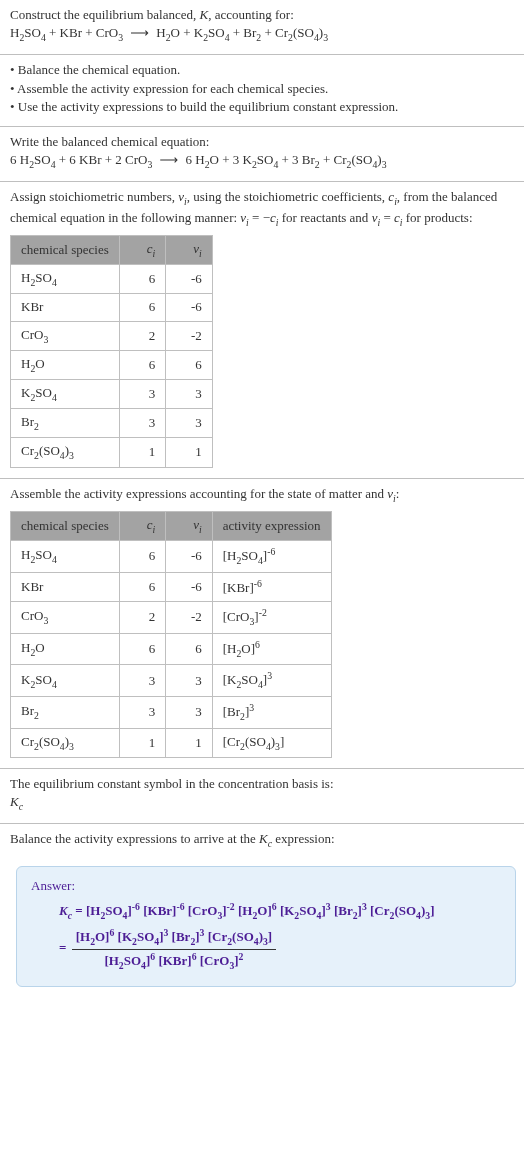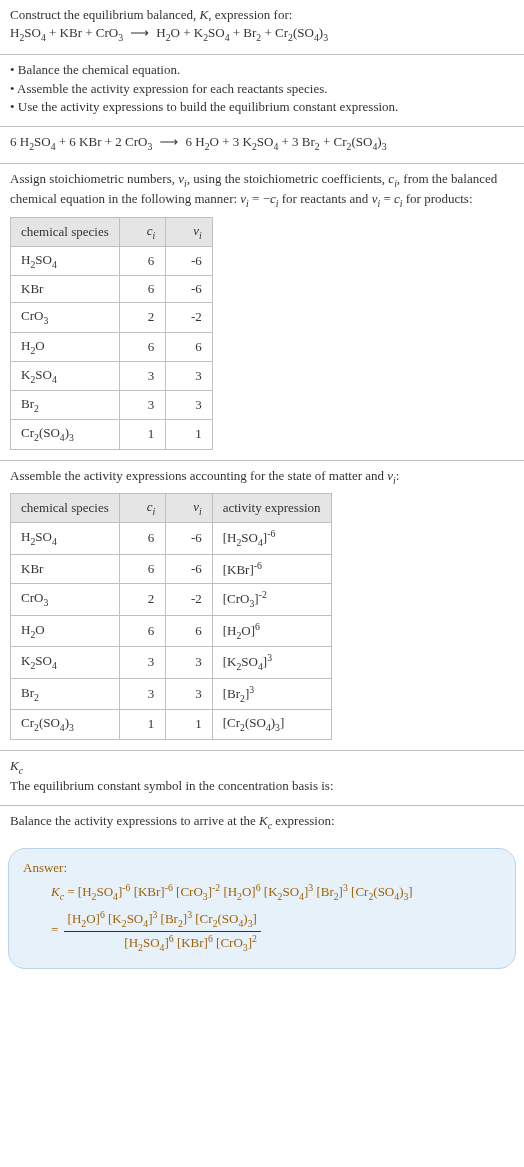--- a/index.html
+++ b/index.html
@@ -33,85 +33,87 @@
     margin-top: 6px;
     font-size: 13px;
   }
   table.data th, table.data td {
     border: 1px solid #bfbfbf;
     padding: 4px 10px;
     text-align: left;
     font-weight: normal;
   }
   table.data th {
-    background: #e5e5e5;
-  }
-  table.data td.center, table.data th.center { text-align: center; padding-left: 27px; }
+    background: #a3a3a3;
+  }
+  table.data td.center, table.data th.center { text-align: right; padding-left: 27px; }
   table.data td.right, table.data th.right { text-align: right; }
 
   .answer-box {
     background: #e6f1fa;
     border: 1px solid #b9d4ea;
-    border-radius: 17px;
+    border-radius: 6px;
     padding: 10px 14px 14px 14px;
-    margin: 6px 8px 14px 8px;
-    color: #a16207;
+    margin: 6px 8px 14px 16px;
+    color: #4c1d95;
   }
   .answer-label {
     font-size: 13px;
     margin-bottom: 4px;
   }
   .frac {
     display: inline-block;
     vertical-align: middle;
-    text-align: right;
+    text-align: center;
     margin: 0 2px;
   }
   .frac .num {
     display: block;
     border-bottom: 1px solid #333;
     padding: 0 4px;
   }
   .frac .den {
     display: block;
     padding: 0 4px;
   }
   .indent {
     padding-left: 28px;
   }
   .kc-line {
     margin-top: 2px;
     white-space: nowrap;
+    font-weight: bold;
   }
 </style>
 </head>
 <body>
 
 <div class="page">
 
   <div class="section">
     <div>
-      <span>Construct the equilibrium balanced, </span><span class="math">K</span><span>, expression for:</span>
+      <span>Construct the equilibrium balanced, </span><span class="math">K</span><span>, accounting for:</span>
     </div>
     <div>
       <span>H</span><span class="sub">2</span><span>SO</span><span class="sub">4</span><span> + </span><span>KBr</span><span> + </span><span>CrO</span><span class="sub">3</span>
       <span class="arrow">⟶</span>
       <span>H</span><span class="sub">2</span><span>O</span><span> + </span><span>K</span><span class="sub">2</span><span>SO</span><span class="sub">4</span><span> + </span><span>Br</span><span class="sub">2</span><span> + </span><span>Cr</span><span class="sub">2</span><span>(SO</span><span class="sub">4</span><span>)</span><span class="sub">3</span>
     </div>
   </div>
   <hr class="hr">
 
   <div class="section">
     <div>• Balance the chemical equation.</div>
-    <div>• Assemble the activity expression for each reactants species.</div>
+    <div>• Assemble the activity expression for each chemical species.</div>
     <div>• Use the activity expressions to build the equilibrium constant expression.</div>
   </div>
   <hr class="hr">
 
   <div class="section">
+    <div>Write the balanced chemical equation:</div>
     <div>
       <span>6 </span><span>H</span><span class="sub">2</span><span>SO</span><span class="sub">4</span><span> + </span><span>6 </span><span>KBr</span><span> + </span><span>2 </span><span>CrO</span><span class="sub">3</span>
       <span class="arrow">⟶</span>
       <span>6 </span><span>H</span><span class="sub">2</span><span>O</span><span> + </span><span>3 </span><span>K</span><span class="sub">2</span><span>SO</span><span class="sub">4</span><span> + </span><span>3 </span><span>Br</span><span class="sub">2</span><span> + </span><span>Cr</span><span class="sub">2</span><span>(SO</span><span class="sub">4</span><span>)</span><span class="sub">3</span>
     </div>
   </div>
   <hr class="hr">
 
   <div class="section">
     <div>
@@ -219,22 +221,22 @@
             <td class="center">1</td>
             <td class="right">1</td>
             <td>[Cr<span class="sub">2</span>(SO<span class="sub">4</span>)<span class="sub">3</span>]</td>
           </tr>
     </tbody>
       </table>
   </div>
   <hr class="hr">
 
   <div class="section">
+    <div>The equilibrium constant symbol in the concentration basis is:</div>
     <div><span class="math">K</span><span class="sub math">c</span></div>
-    <div>The equilibrium constant symbol in the concentration basis is:</div>
   </div>
   <hr class="hr">
 
   <div class="section">
     <span>Balance the activity expressions to arrive at the </span><span class="math">K</span><span class="sub math">c</span><span> expression:</span>
   </div>
 
   <div class="answer-box">
     <div class="answer-label">Answer:</div>
     <div class="indent">

